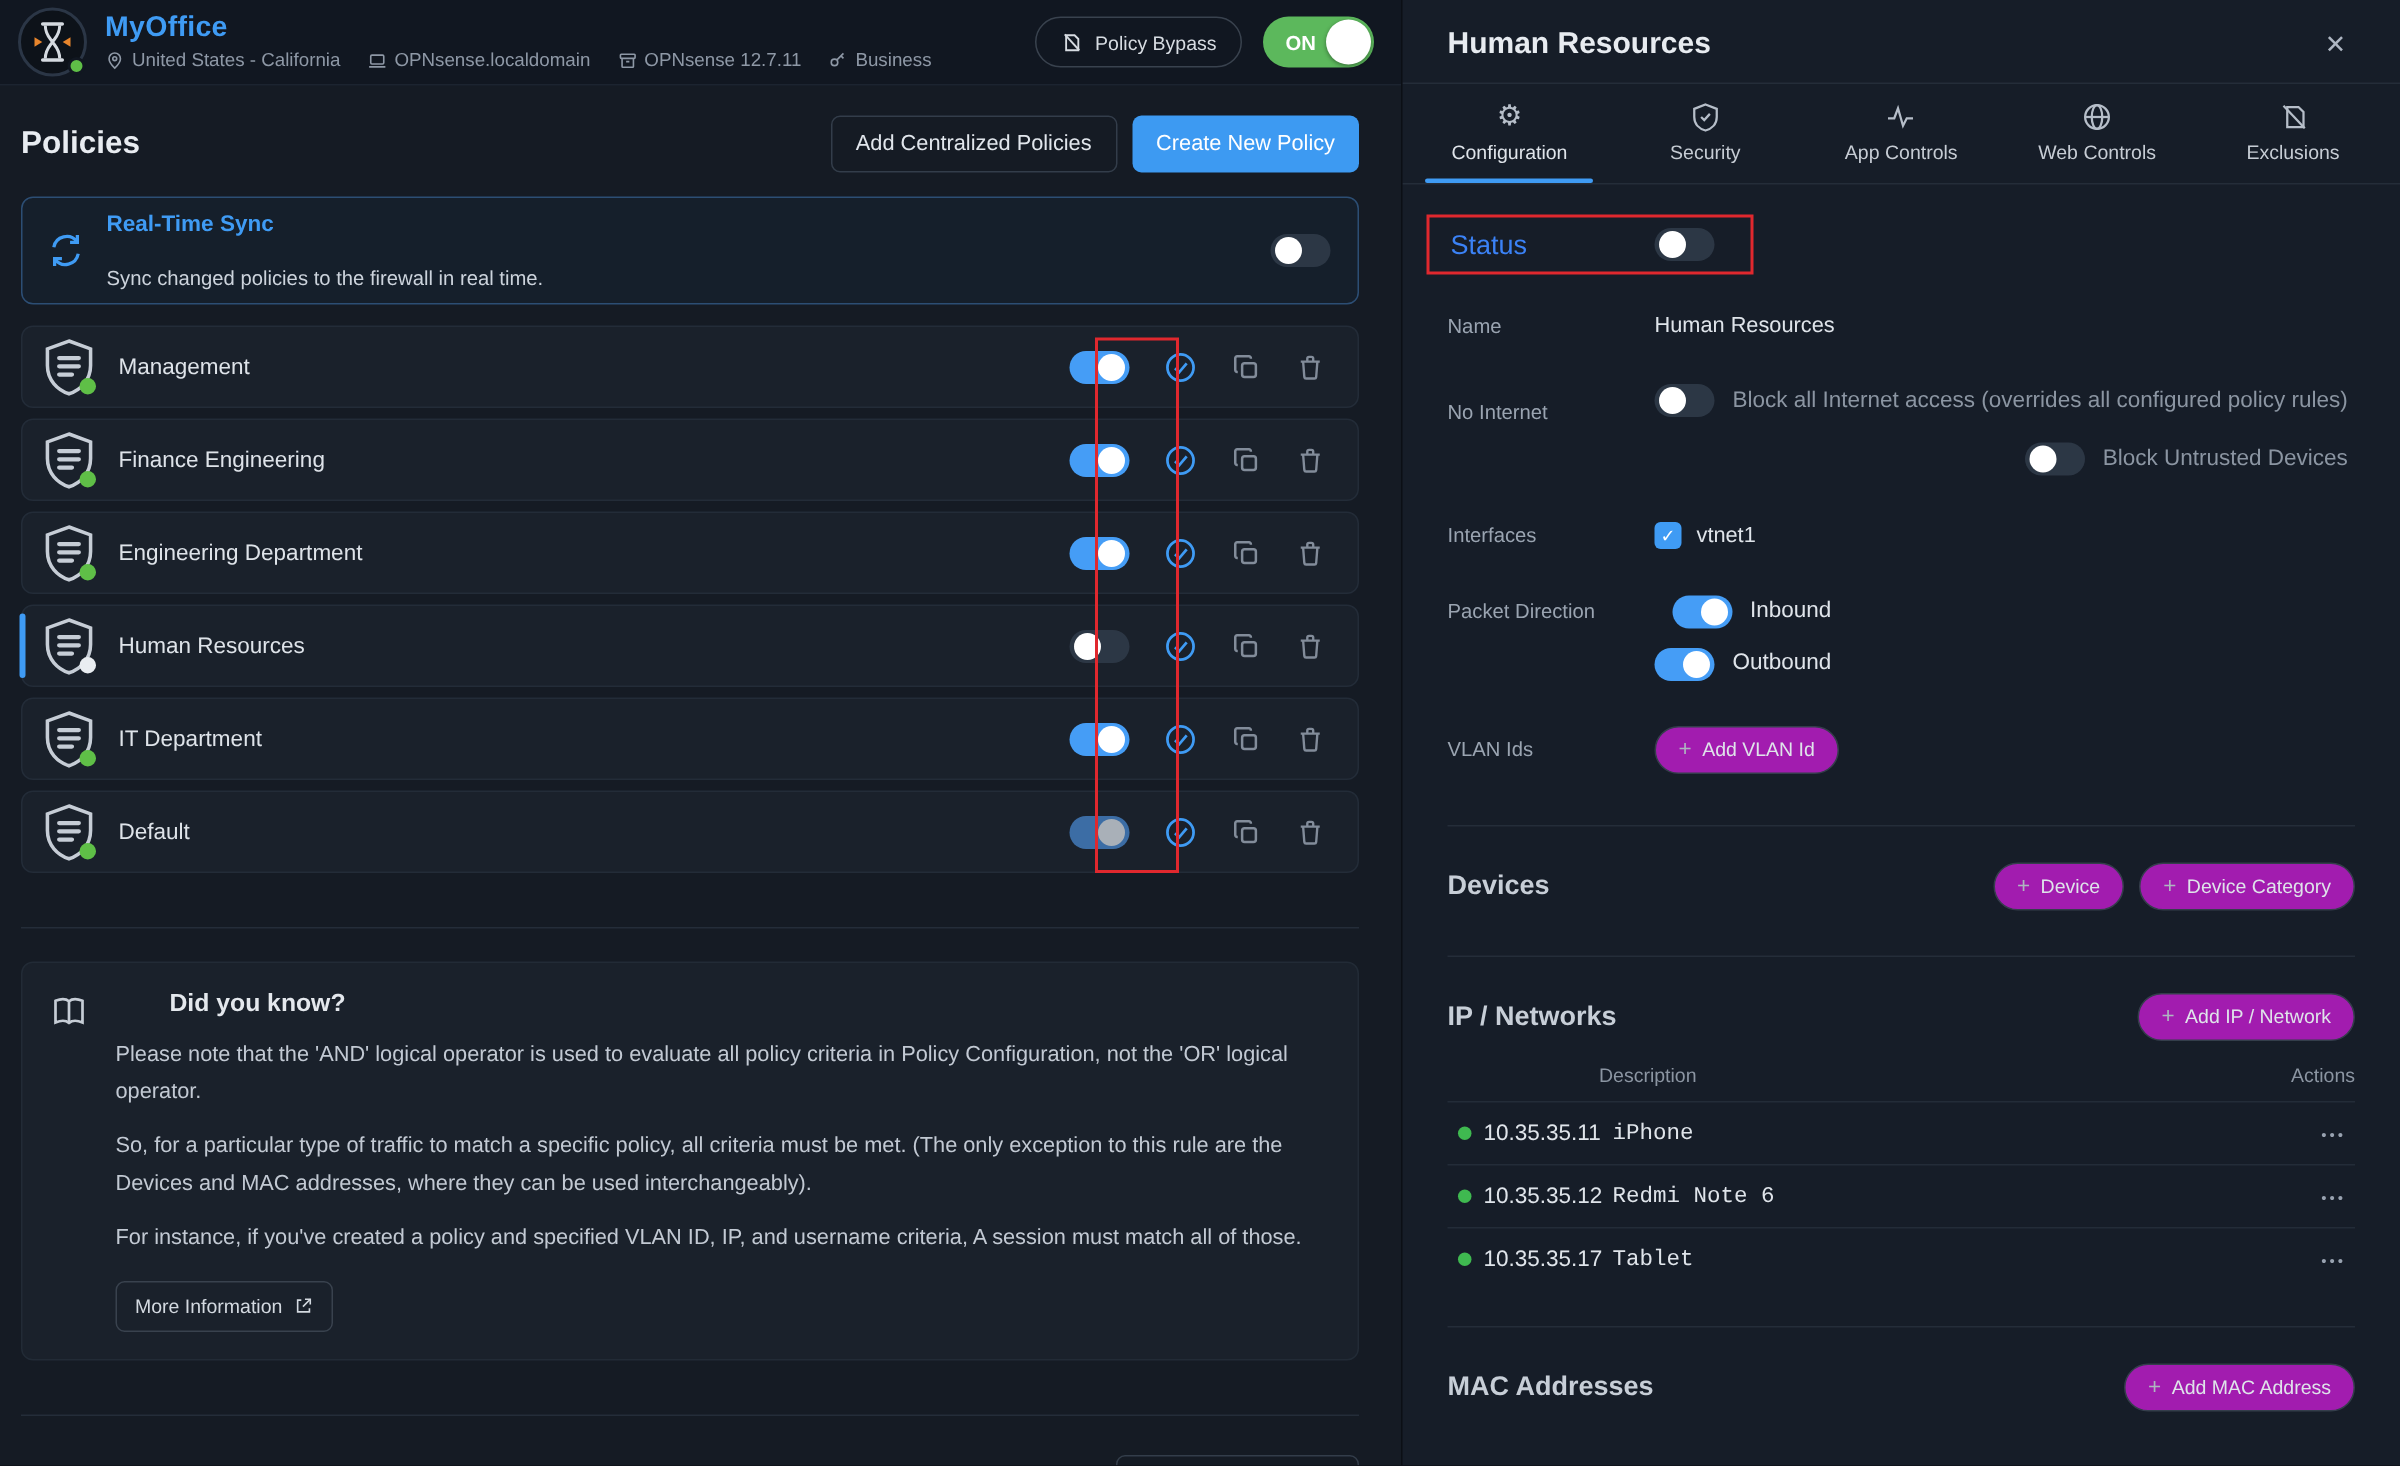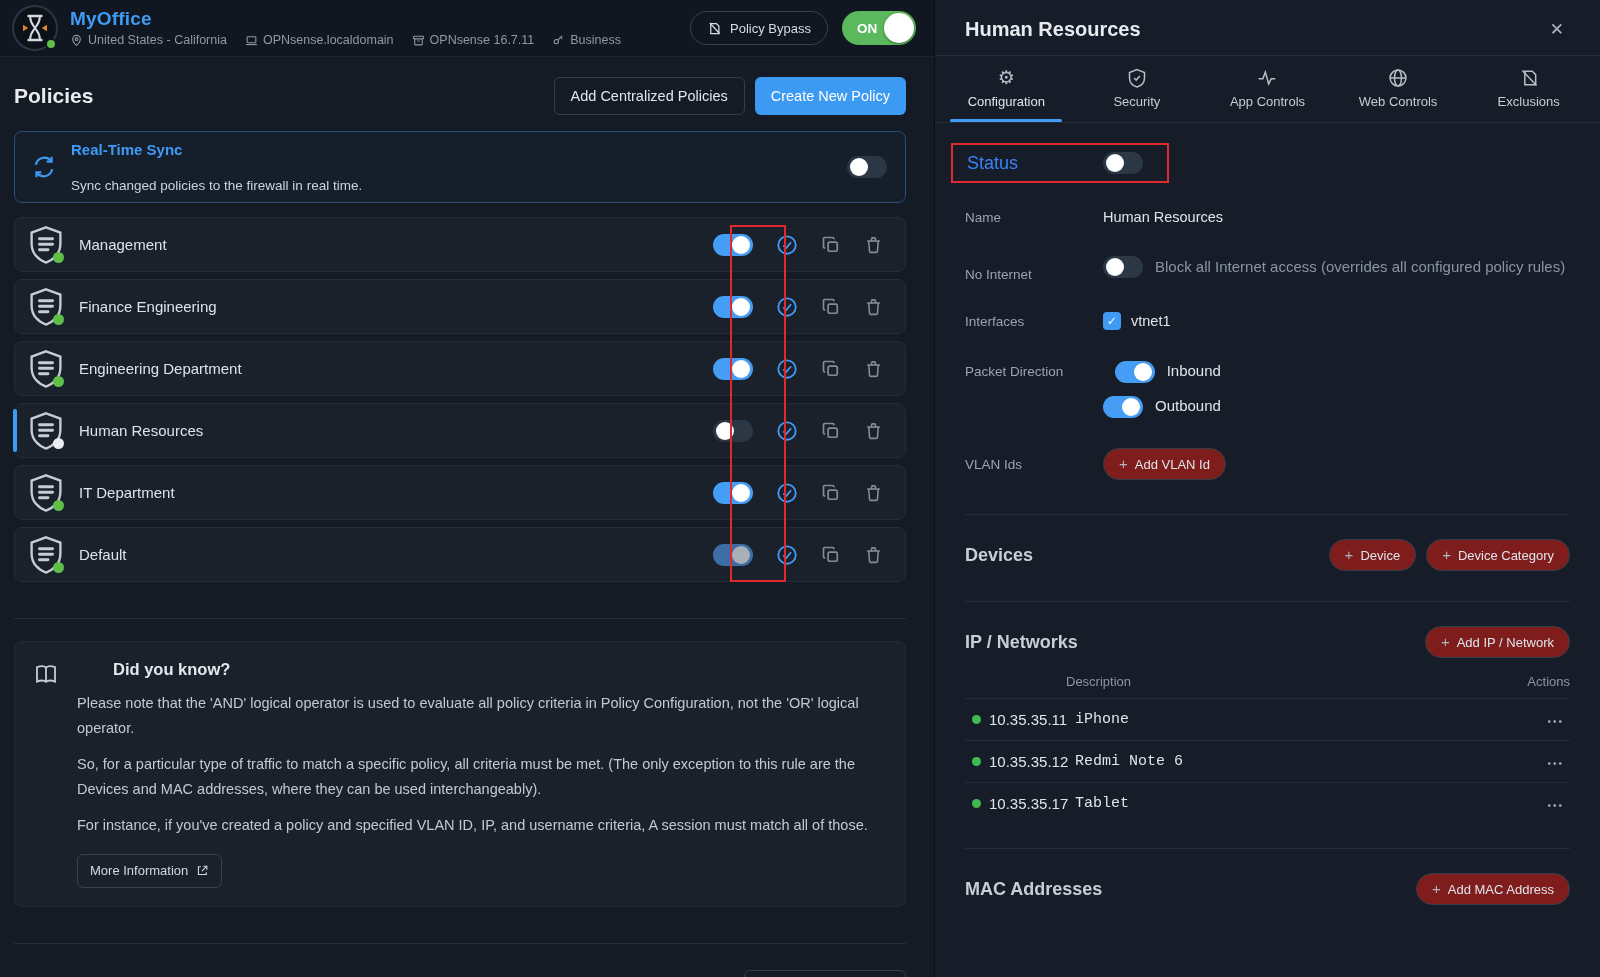--- a/index.html
+++ b/index.html
@@ -95,21 +95,21 @@
   .field.center{align-items:center;}
   .field-value{font-size:14.5px;color:var(--text);}
   .toggle-line{display:flex;align-items:flex-start;gap:12px;margin-bottom:16px;justify-content:flex-end;}
   .toggle-line:last-child{margin-bottom:0;}
   .toggle-line .switch{margin-top:1px;}
   .toggle-text-dim{font-size:15px;color:#8b95a2;line-height:1.55;max-width:436px;}
   .toggle-text{font-size:15px;color:var(--text);line-height:22px;}
   .checkbox{width:18px;height:18px;border-radius:4px;background:var(--blue);display:inline-flex;align-items:center;justify-content:center;margin-right:10px;cursor:pointer;flex:0 0 auto;}
   .checkbox::after{content:'✓';color:#fff;font-size:12px;font-weight:700;}
   .check-line{display:flex;align-items:center;}
-  .pill-btn{height:32px;padding:3px 15px;border:1px solid var(--pill-border);border-radius:16px;background:#7f1d1d;color:#dfe4ea;font-size:13px;display:inline-flex;align-items:center;gap:7px;cursor:pointer;font-family:inherit;white-space:nowrap;}
+  .pill-btn{height:32px;padding:3px 15px;border:1px solid var(--pill-border);border-radius:16px;background:#a21caf;color:#dfe4ea;font-size:13px;display:inline-flex;align-items:center;gap:7px;cursor:pointer;font-family:inherit;white-space:nowrap;}
   .plus-icon::before{content:'+';color:#aeb6c0;font-size:15px;line-height:1;}
   .panel-rule{border:none;border-top:1px solid var(--divider);margin:0 0 0 30px;}
   .section-head{display:flex;align-items:center;margin:24px 0 24px 30px;}
   .section-title{font-size:18px;font-weight:700;color:#c7ced7;}
   .section-actions{margin-left:auto;display:flex;gap:10px;}
 
   .ip-table{margin-left:30px;}
   .ip-header{display:flex;align-items:center;height:34px;font-size:13px;color:var(--text-faint);}
   .ip-header .col-desc{margin-left:101px;}
   .ip-header .col-actions{margin-left:auto;}
@@ -155,21 +155,21 @@
                 <path d="M2 19.5 H22"></path>
               </svg>
             <span>OPNsense.localdomain</span>
           </span>
           <span class="meta-item">
             <svg width="13" height="13" viewBox="0 0 24 24" fill="none" stroke="#8e98a6" stroke-width="2">
                 <rect x="3" y="4" width="18" height="5" rx="1"></rect>
                 <path d="M5 9 V19 a1 1 0 0 0 1 1 H18 a1 1 0 0 0 1-1 V9"></path>
                 <path d="M10 13 H14"></path>
               </svg>
-            <span>OPNsense 16.7.11</span>
+            <span>OPNsense 12.7.11</span>
           </span>
           <span class="meta-item">
             <svg width="13" height="13" viewBox="0 0 24 24" fill="none" stroke="#8e98a6" stroke-width="2">
                 <circle cx="8" cy="14" r="4"></circle>
                 <path d="M11 11 L19 3 M16 6 L19 9"></path>
               </svg>
             <span>Business</span>
           </span>
         </div>
       </div>
@@ -508,20 +508,24 @@
         <span class="field-value">Human Resources</span>
       </div>
 
       <div class="field">
         <span class="field-label" style="margin-top:12px;">No Internet</span>
         <div>
           <div class="toggle-line">
             <span class="switch off"></span>
             <span class="toggle-text-dim">Block all Internet access (overrides all configured policy rules)</span>
           </div>
+          <div class="toggle-line">
+            <span class="switch off"></span>
+            <span class="toggle-text-dim">Block Untrusted Devices</span>
+          </div>
         </div>
       </div>
 
       <div class="field center">
         <span class="field-label">Interfaces</span>
         <span class="check-line">
           <span class="checkbox"></span>
           <span class="field-value">vtnet1</span>
         </span>
       </div>

